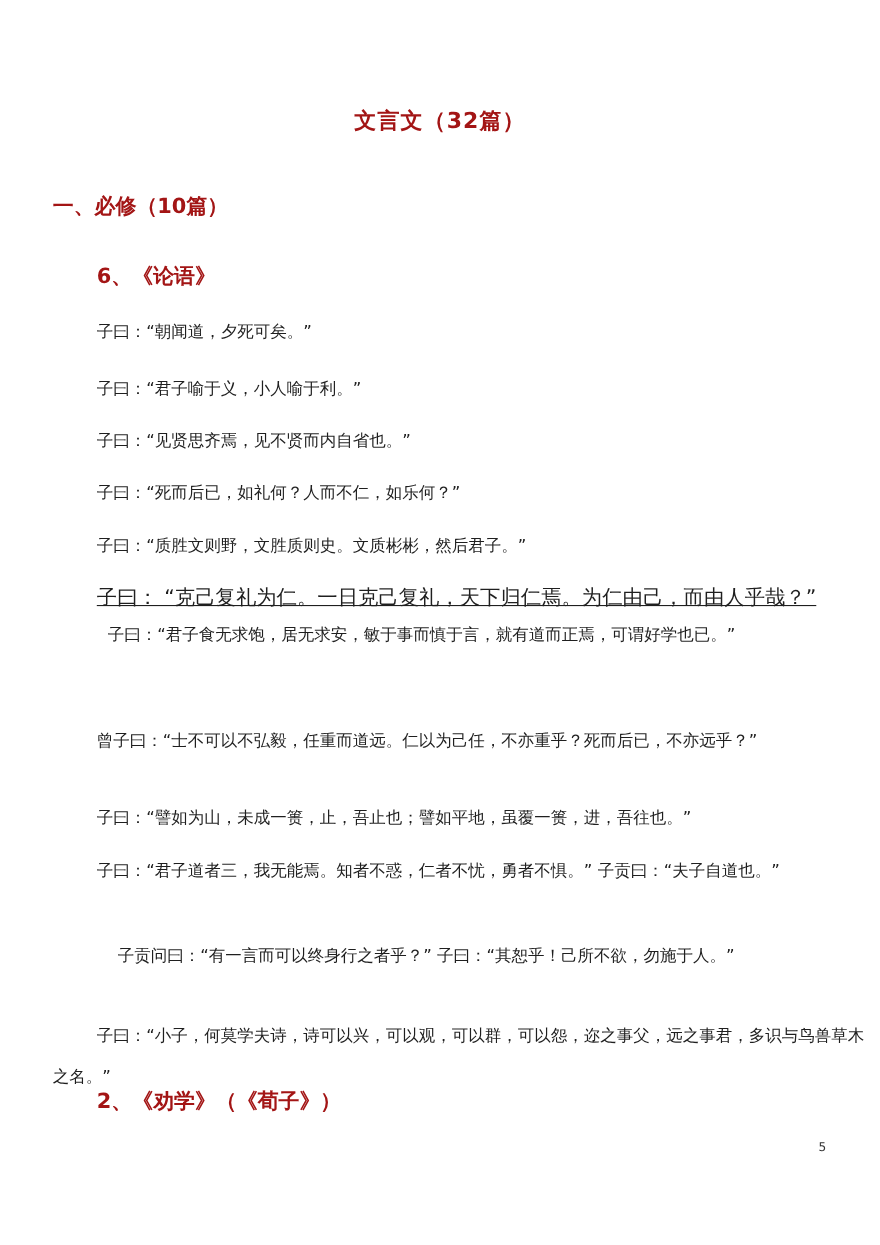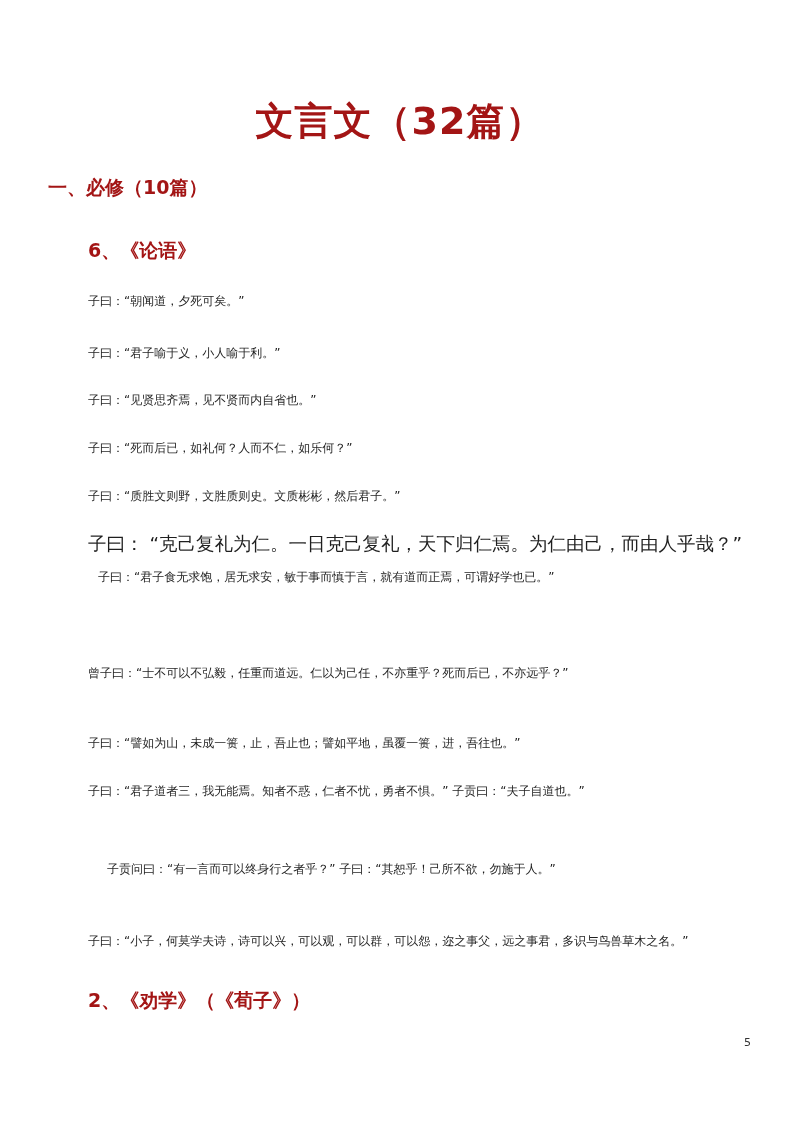--- a/index.html
+++ b/index.html
@@ -1,40 +1,40 @@
 <!DOCTYPE html>
 <html><head>
 <meta charset="utf-8">
 <style>
   html, body { margin: 0; padding: 0; background: #ffffff; }
   body { width: 800px; height: 1132px; position: relative; overflow: hidden;
          font-family: "DejaVu Sans", "Liberation Sans", sans-serif; color: #1a1a1a; }
   .page-title { position: absolute; top: 96px; left: 0; width: 800px; text-align: center;
-                font-size: 38px; font-weight: bold; color: #a31515; letter-spacing: 1px; }
+                font-size: 20px; font-weight: bold; color: #a31515; letter-spacing: 1px; }
   .section-heading { position: absolute; left: 48px; top: 175px; font-size: 19px; font-weight: bold; color: #a31515; }
   .sub-heading { position: absolute; font-size: 19px; font-weight: bold; color: #a31515; }
-  .para { position: absolute; left: 48px; width: 740px; font-size: 12px; line-height: 38px; color: #1f1f1f; }
+  .para { position: absolute; left: 48px; width: 740px; font-size: 15px; line-height: 38px; color: #1f1f1f; }
   .para .indent { display: inline-block; width: 40px; }
   .page-number { position: absolute; left: 744px; top: 1036px; font-size: 11px; color: #333; }
 </style>
 </head>
 <body>
 
 <div class="page-title">文言文（32篇）</div>
 
 <div class="section-heading">一、必修（10篇）</div>
 
 <div class="sub-heading" style="left:88px; top:238px;">6、《论语》</div>
 
 <div class="para" style="top:282px;"><span class="indent"></span><span>子曰：“朝闻道，夕死可矣。”</span></div>
 <div class="para" style="top:334px;"><span class="indent"></span><span>子曰：“君子喻于义，小人喻于利。”</span></div>
 <div class="para" style="top:381px;"><span class="indent"></span><span>子曰：“见贤思齐焉，见不贤而内自省也。”</span></div>
 <div class="para" style="top:429px;"><span class="indent"></span><span>子曰：“死而后已，如礼何？人而不仁，如乐何？”</span></div>
 <div class="para" style="top:477px;"><span class="indent"></span><span>子曰：“质胜文则野，文胜质则史。文质彬彬，然后君子。”</span></div>
-<div class="para" style="top:525px; font-size:18.5px;"><span class="indent"></span><span>子曰： “克己复礼为仁。一日克己复礼，天下归仁焉。为仁由己，而由人乎哉？”</span></div>
+<div class="para" style="top:525px; font-size:18.5px;text-decoration:underline;"><span class="indent"></span><span>子曰： “克己复礼为仁。一日克己复礼，天下归仁焉。为仁由己，而由人乎哉？”</span></div>
 <div class="para" style="top:558px;"><span class="indent" style="width:50px;"></span><span>子曰：“君子食无求饱，居无求安，敏于事而慎于言，就有道而正焉，可谓好学也已。”</span></div>
 <div class="para" style="top:654px;"><span class="indent"></span><span>曾子曰：“士不可以不弘毅，任重而道远。仁以为己任，不亦重乎？死而后已，不亦远乎？”</span></div>
 <div class="para" style="top:724px;"><span class="indent"></span><span>子曰：“譬如为山，未成一篑，止，吾止也；譬如平地，虽覆一篑，进，吾往也。”</span></div>
 <div class="para" style="top:772px;"><span class="indent"></span><span>子曰：“君子道者三，我无能焉。知者不惑，仁者不忧，勇者不惧。” 子贡曰：“夫子自道也。”</span></div>
 <div class="para" style="top:850px;margin-left:19px;"><span class="indent"></span><span>子贡问曰：“有一言而可以终身行之者乎？” 子曰：“其恕乎！己所不欲，勿施于人。”</span></div>
 <div class="para" style="top:922px;"><span class="indent"></span><span>子曰：“小子，何莫学夫诗，诗可以兴，可以观，可以群，可以怨，迩之事父，远之事君，多识与鸟兽草木之名。”</span></div>
 
 <div class="sub-heading" style="left:88px; top:988px;">2、《劝学》（《荀子》）</div>
 
 <div class="page-number">5</div>

